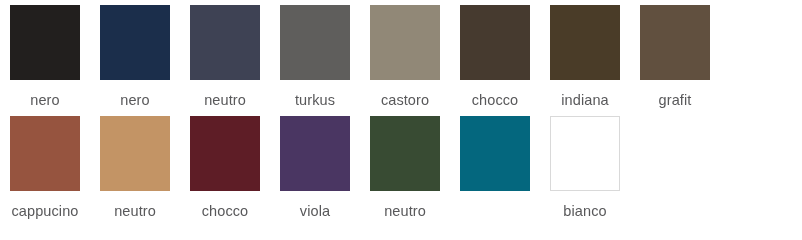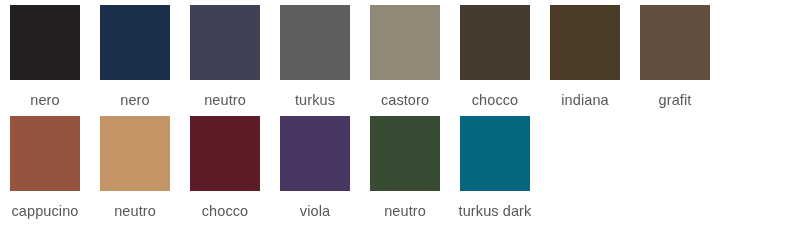--- a/index.html
+++ b/index.html
@@ -111,16 +111,19 @@
       <div class="swatch-cell">
         <div class="swatch-chip" style="background-color: rgb(74, 54, 98);"></div>
         <div class="swatch-label">viola</div>
       </div>
       <div class="swatch-cell">
         <div class="swatch-chip" style="background-color: rgb(56, 75, 51);"></div>
         <div class="swatch-label">neutro</div>
       </div>
       <div class="swatch-cell">
         <div class="swatch-chip" style="background-color: rgb(4, 103, 126);"></div>
-        <div class="swatch-label">turkus dark</div>
+      </div>
+      <div class="swatch-cell">
+        <div class="swatch-chip bordered" style="background-color: rgb(255, 255, 255);"></div>
+        <div class="swatch-label">bianco</div>
       </div>
     </div>
 </div>
 
 </body></html>

